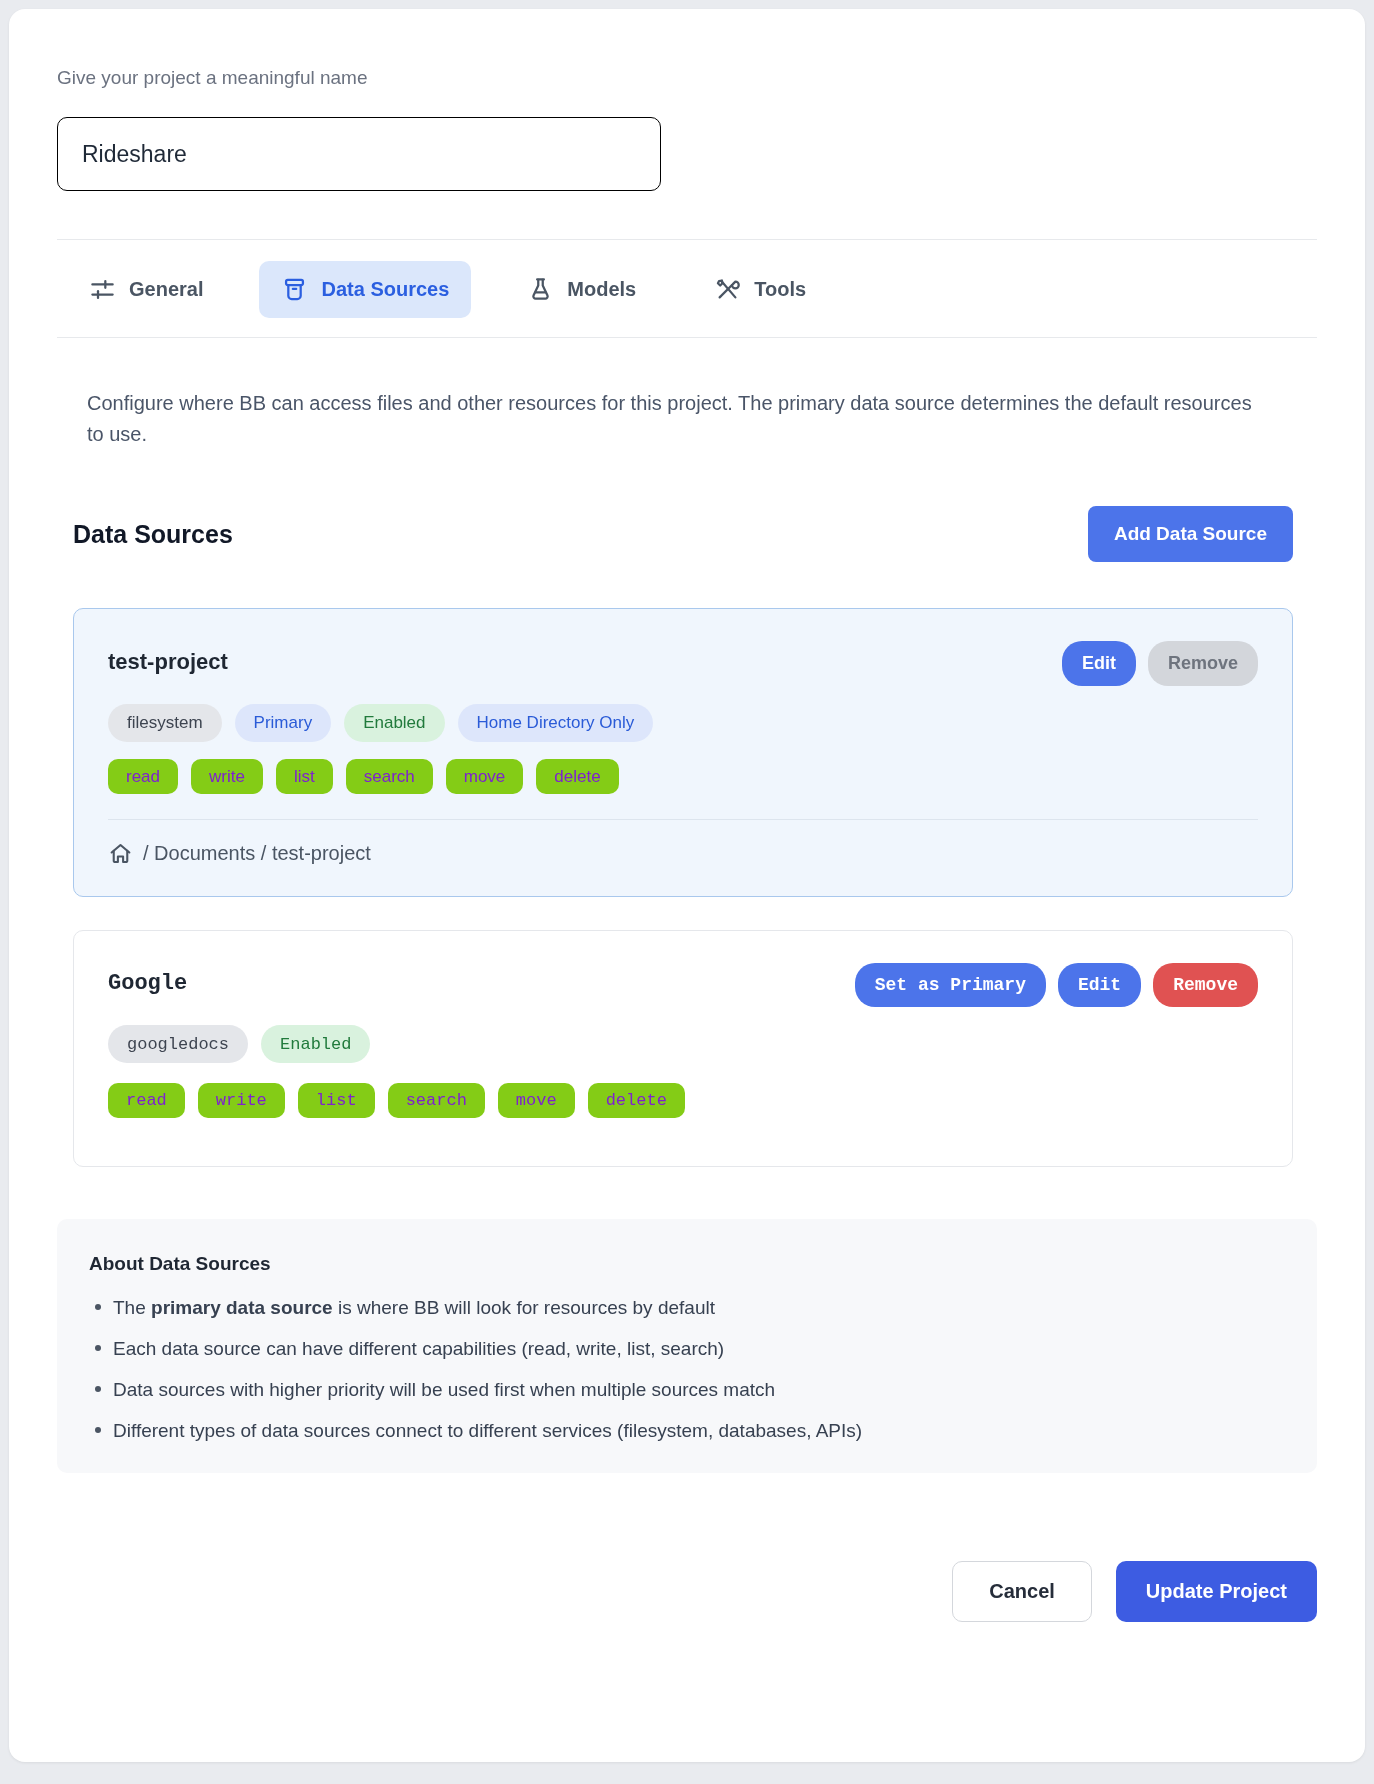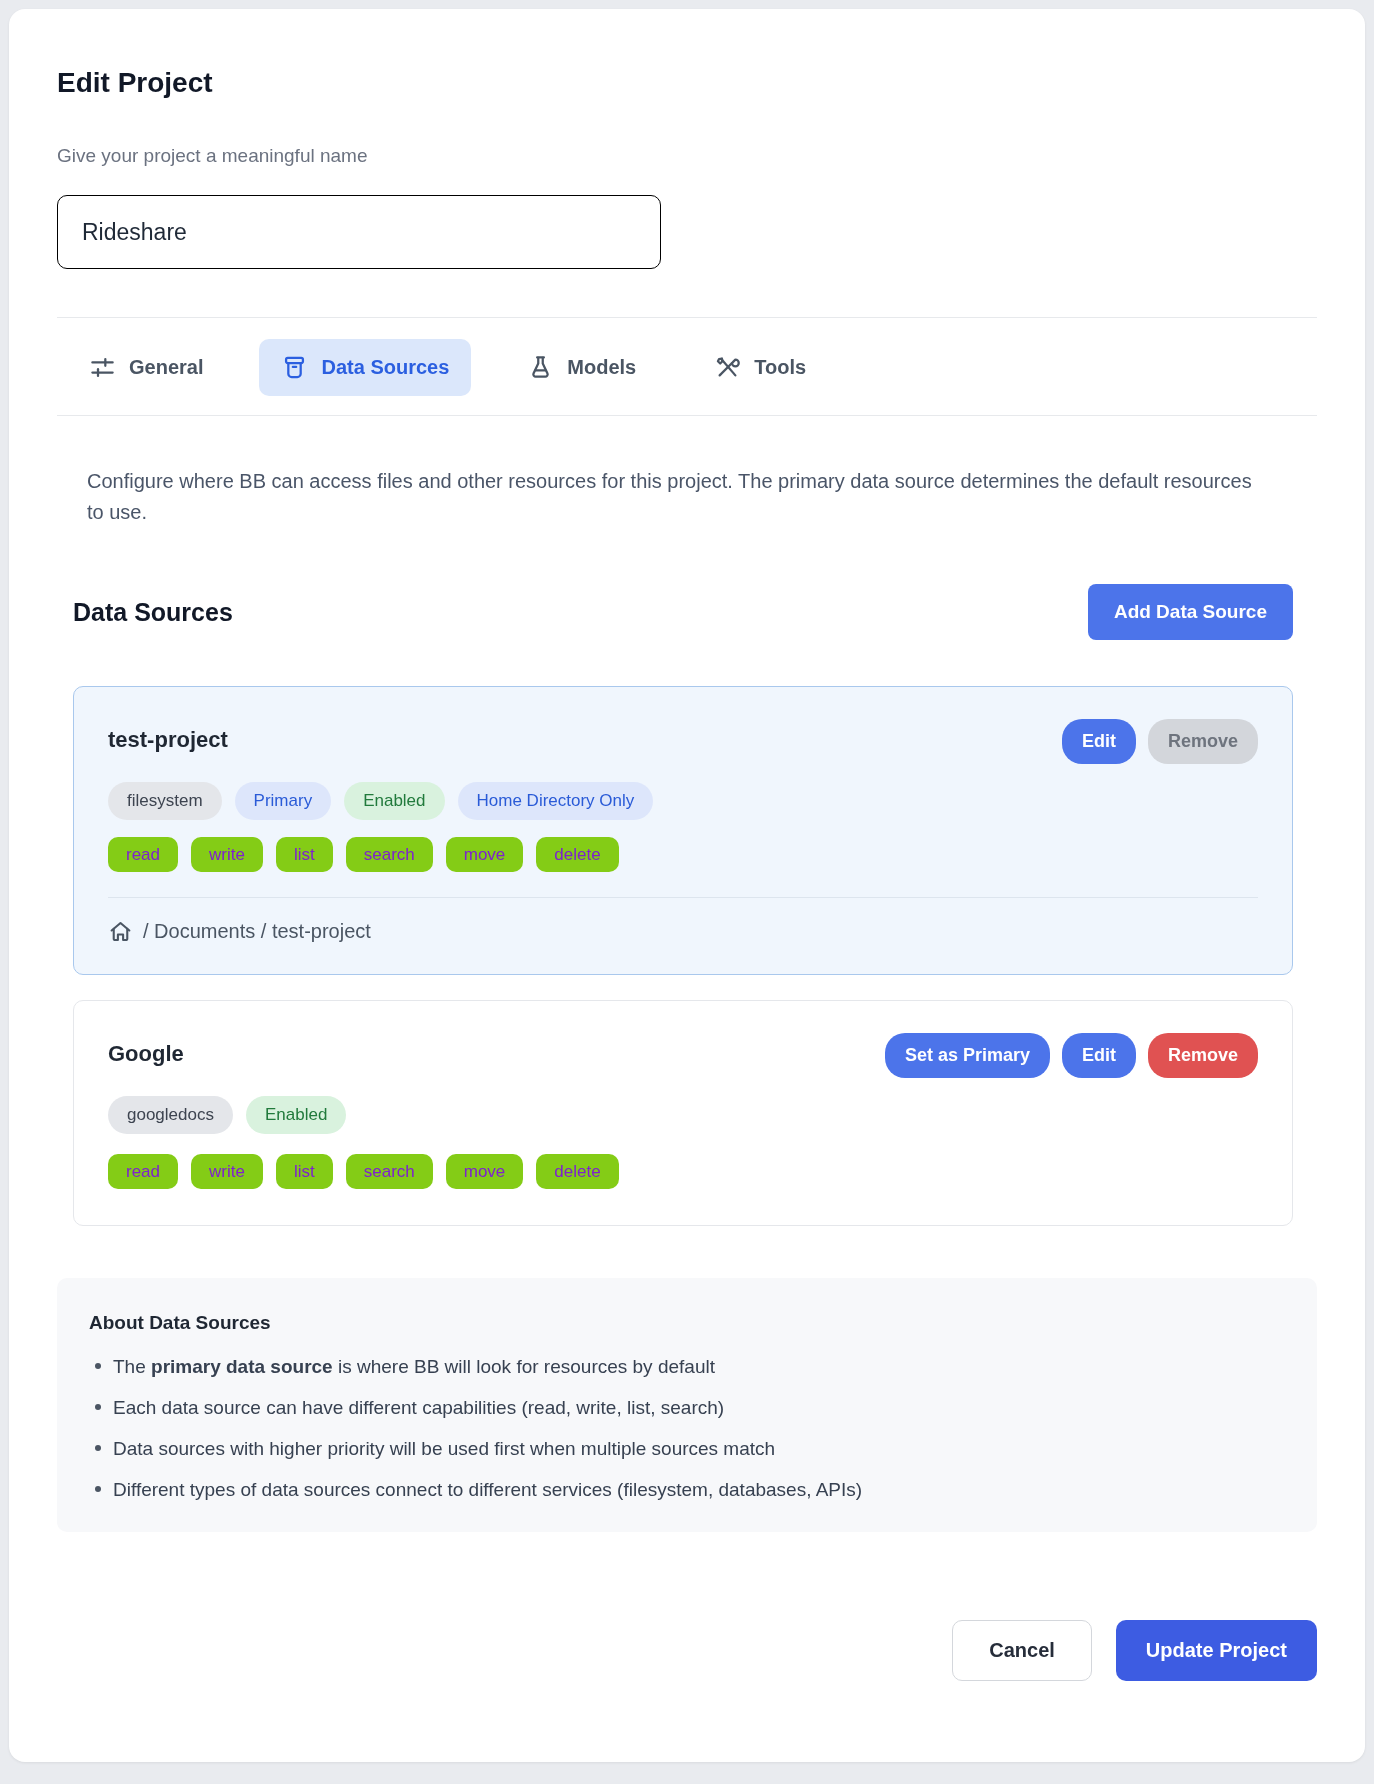--- a/index.html
+++ b/index.html
@@ -95,21 +95,20 @@
   .btn-update {
     background:#3d5ce2; color:#fff; font-size:20px;
     padding:18px 30px; border-radius:10px; font-weight:700;
   }
 </style>
 </head>
 <body>
 
 <div class="card">
 
-  <h1 class="page-title">Edit Project</h1>
 
   <div class="field-hint">Give your project a meaningful name</div>
   <input class="text-input" type="text" value="Rideshare" style="">
 
   <div class="divider divider-top"></div>
 
   <div class="tabs">
     <button class="tab">
       <span class="tab-icon">
         <svg viewBox="0 0 24 24" fill="none" stroke="#4a5563" stroke-width="2" stroke-linecap="round">
@@ -192,21 +191,21 @@
         <span style="display:flex;">
           <svg viewBox="0 0 24 24" fill="none" stroke="#4a5563" stroke-width="2" stroke-linecap="round" stroke-linejoin="round">
             <path d="M3.5 11 L12 3.8 L20.5 11"></path>
             <path d="M5.5 9.5 V19 a1.2 1.2 0 0 0 1.2 1.2 H9.5 v-5.4 h5 v5.4 h2.8 a1.2 1.2 0 0 0 1.2 -1.2 V9.5"></path>
           </svg>
         </span>
         <span>/ Documents / test-project</span>
       </div>
     </div>
 
-    <div class="ds-card plain" style="margin-top:25px; padding-bottom:36px;">
+    <div class="ds-card plain" style="margin-top:33px; padding-bottom:48px;font-family:Liberation Mono, monospace;">
       <div class="ds-top">
         <div class="ds-name">Google</div>
         <div class="ds-actions">
           <button class="btn btn-sm btn-blue">Set as Primary</button>
           <button class="btn btn-sm btn-blue">Edit</button>
           <button class="btn btn-sm btn-red">Remove</button>
         </div>
       </div>
       <div class="badge-row">
         <span class="badge badge-type">googledocs</span>

